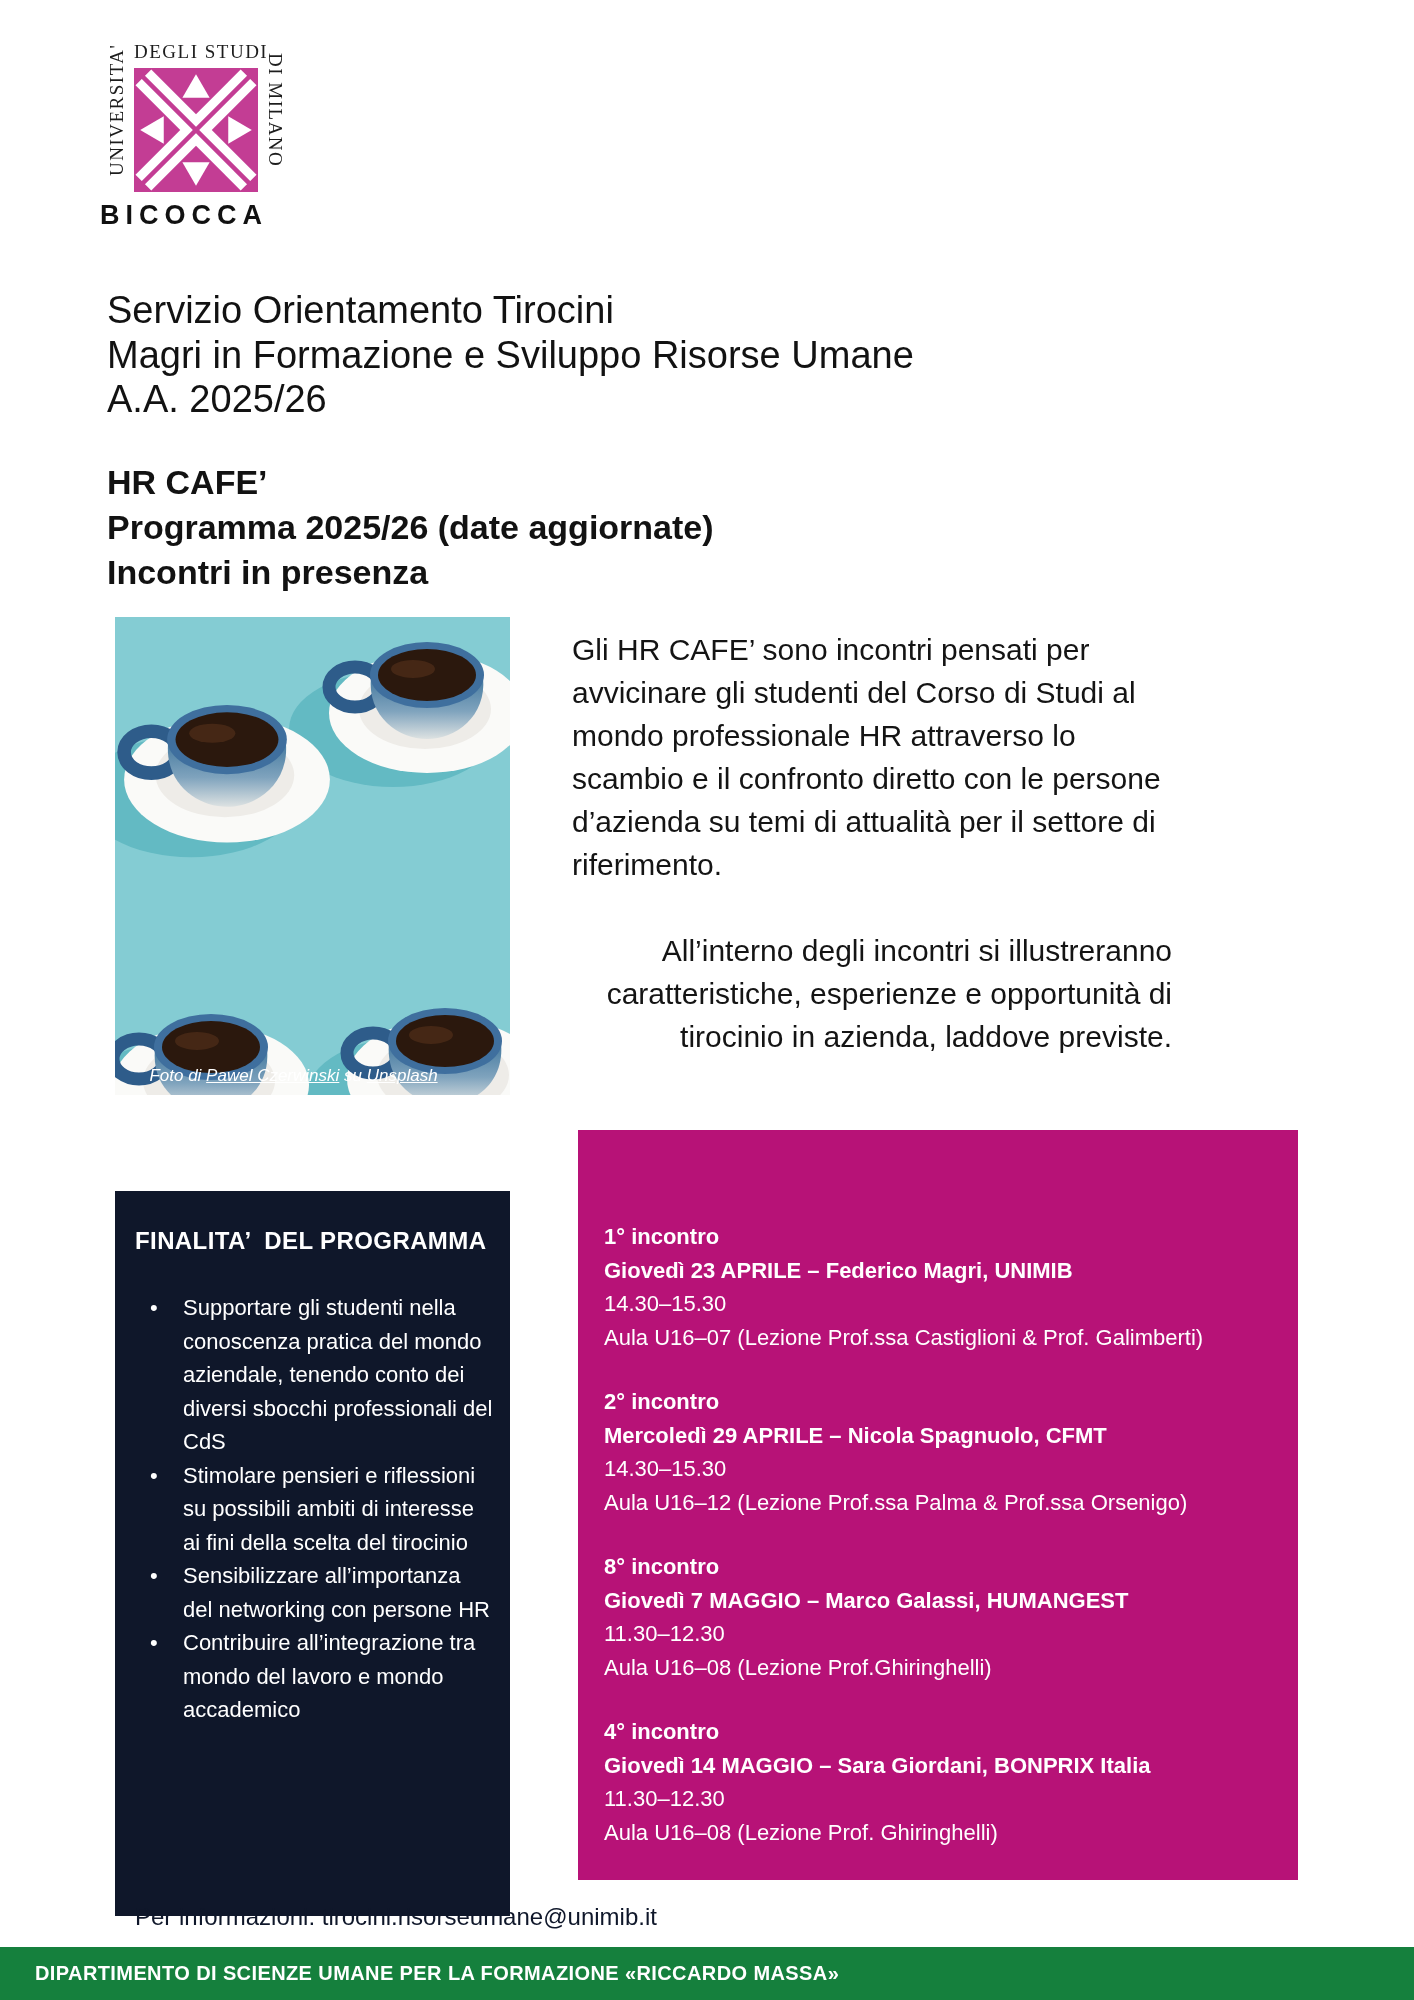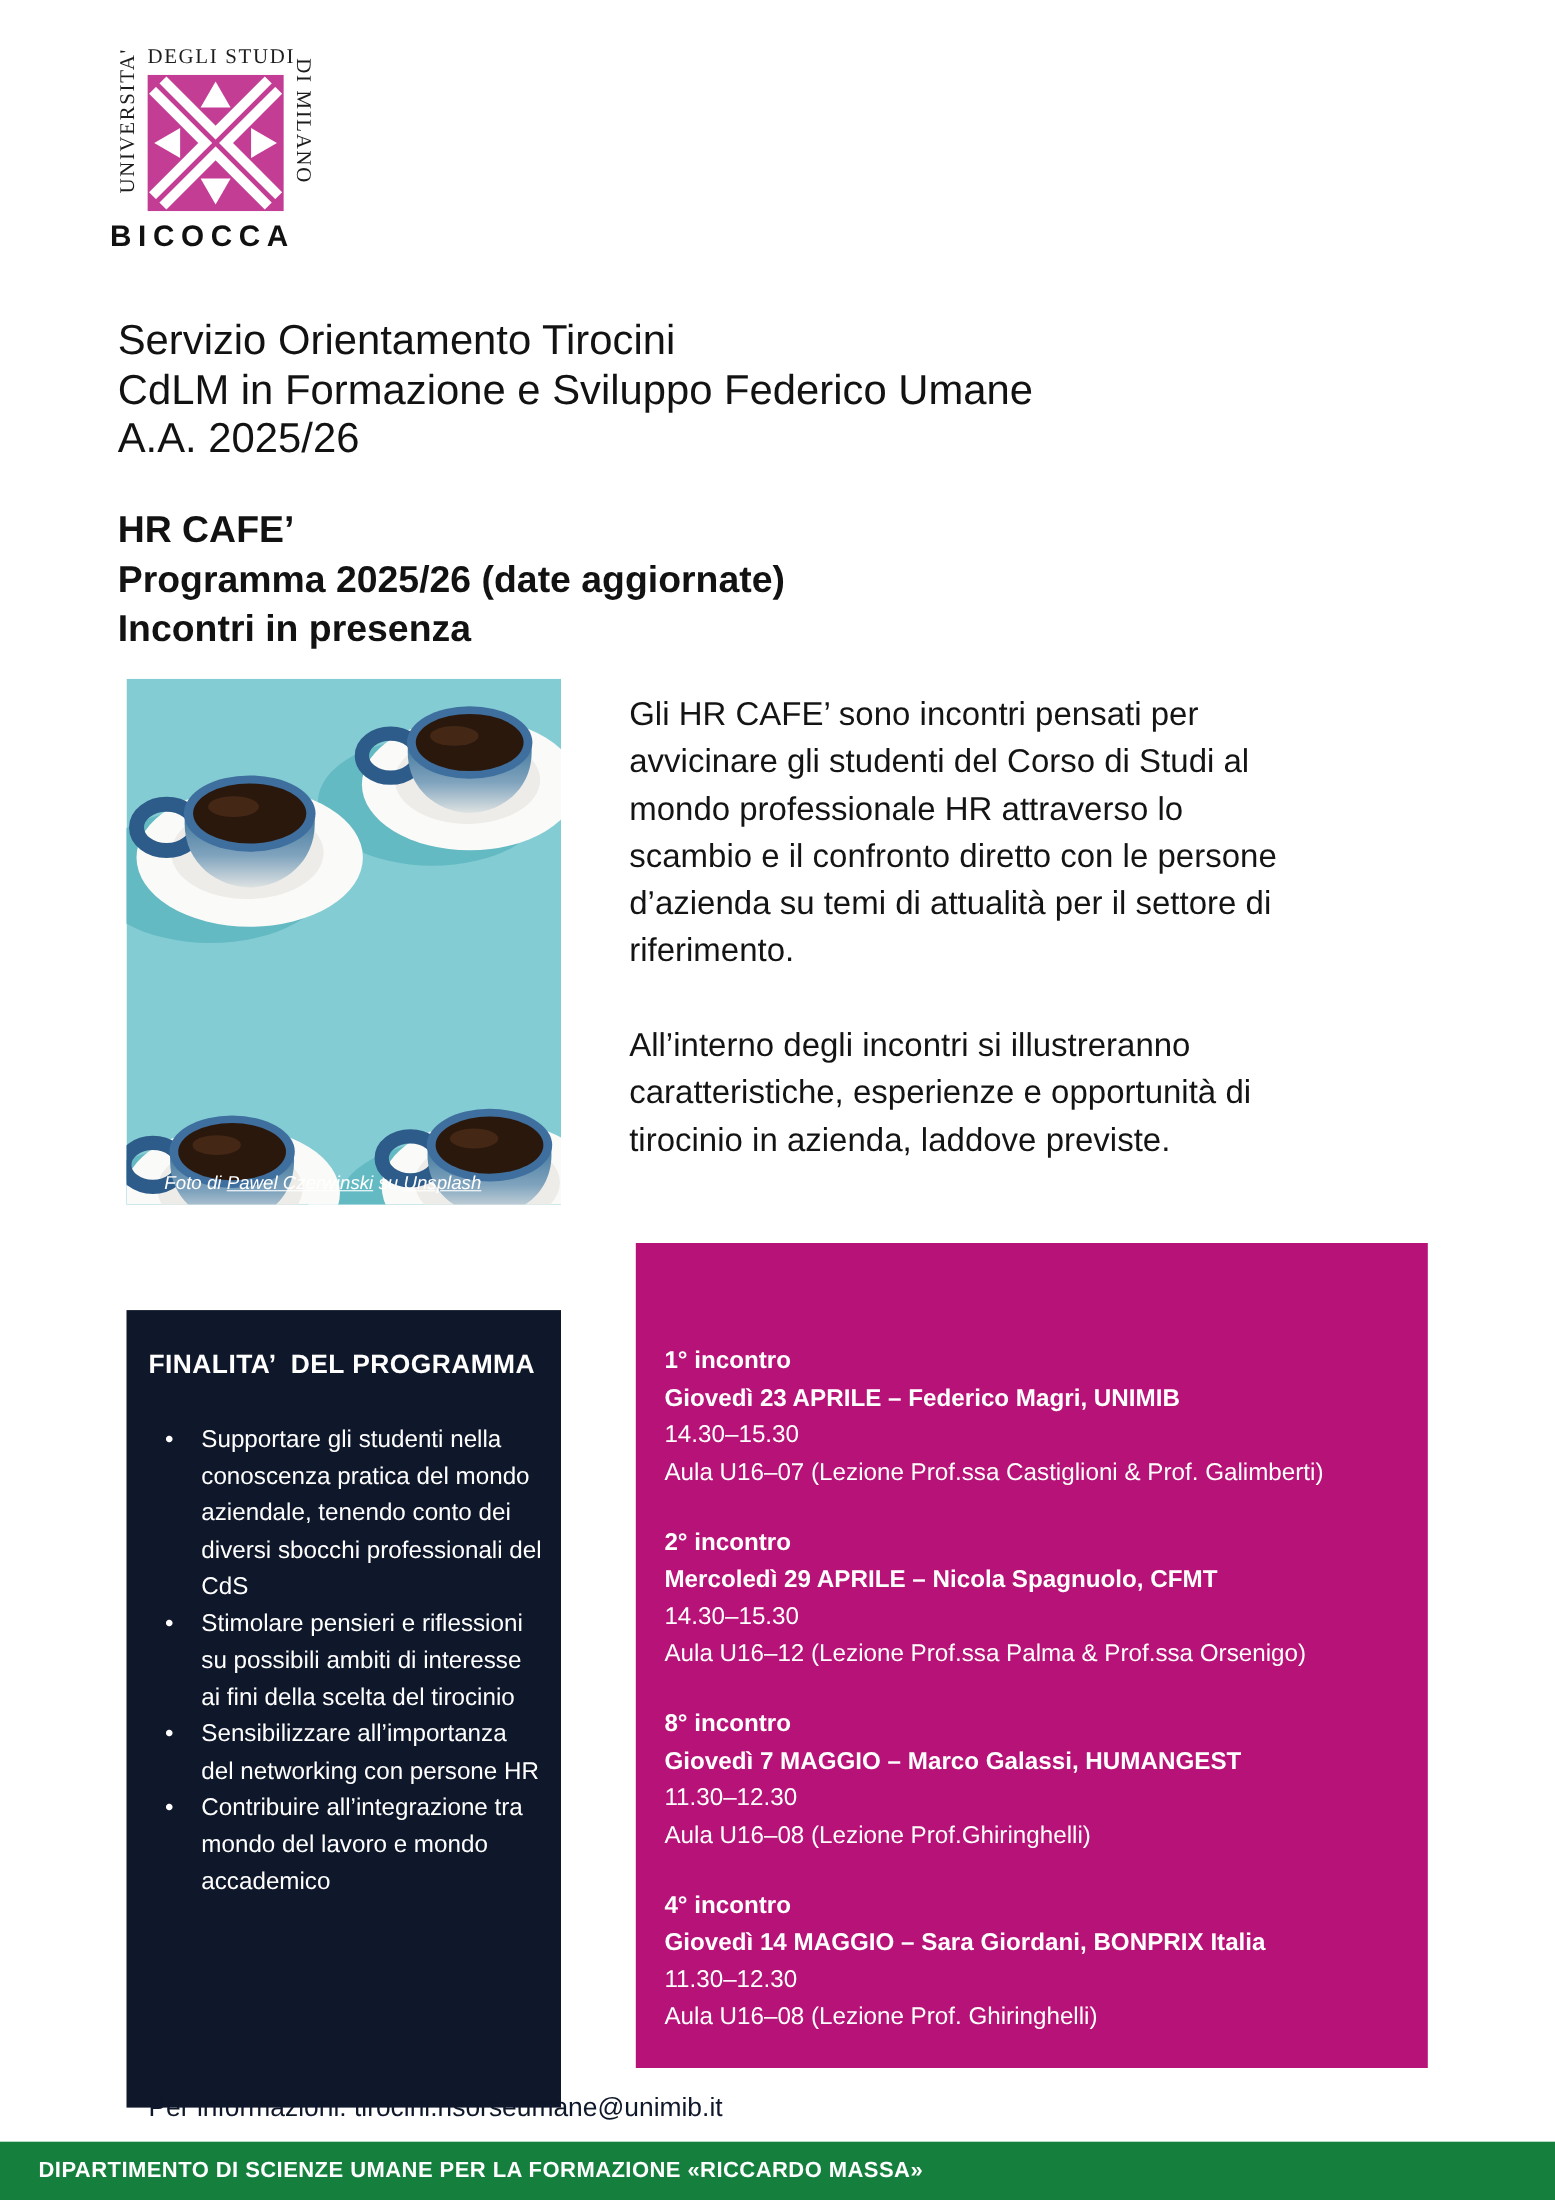--- a/index.html
+++ b/index.html
@@ -61,21 +61,21 @@
     text-align: center; font-style: italic; color: #ffffff; font-size: 17px;
   }
   .cap-link { color: #ffffff; text-decoration: underline; cursor: pointer; }
 
   
   .intro {
     position: absolute; left: 572px; top: 628px; width: 600px;
     font-size: 30px; line-height: 43px; color: #141414;
   }
   .intro p { margin: 0; }
-  .intro p.p2 { margin-top: 43px; }
+  .intro p.p2 { margin-top: 43px; text-align: right; }
 
   
   .box-left {
     position: absolute; left: 115px; top: 1191px; width: 395px; height: 725px;
     background: #0f172a; color: #ffffff; box-sizing: border-box;
   }
   .box-left-title {
     margin: 36px 0 0 20px; font-size: 24px; font-weight: bold;
     letter-spacing: 0.4px; white-space: pre-wrap;
   }
@@ -134,21 +134,21 @@
             </g>
           </g>
         </svg>
       </div>
       <div class="logo-bottom">BICOCCA</div>
     </div>
   </div>
 
   <div class="title-block">
     <div>Servizio Orientamento Tirocini</div>
-    <div>CdLM in Formazione e Sviluppo Federico Umane</div>
+    <div>Magri in Formazione e Sviluppo Risorse Umane</div>
     <div>A.A. 2025/26</div>
   </div>
 
   <div class="subtitle-block">
     <div>HR CAFE’</div>
     <div>Programma 2025/26 (date aggiornate)</div>
     <div>Incontri in presenza</div>
   </div>
 
   <div class="photo">

